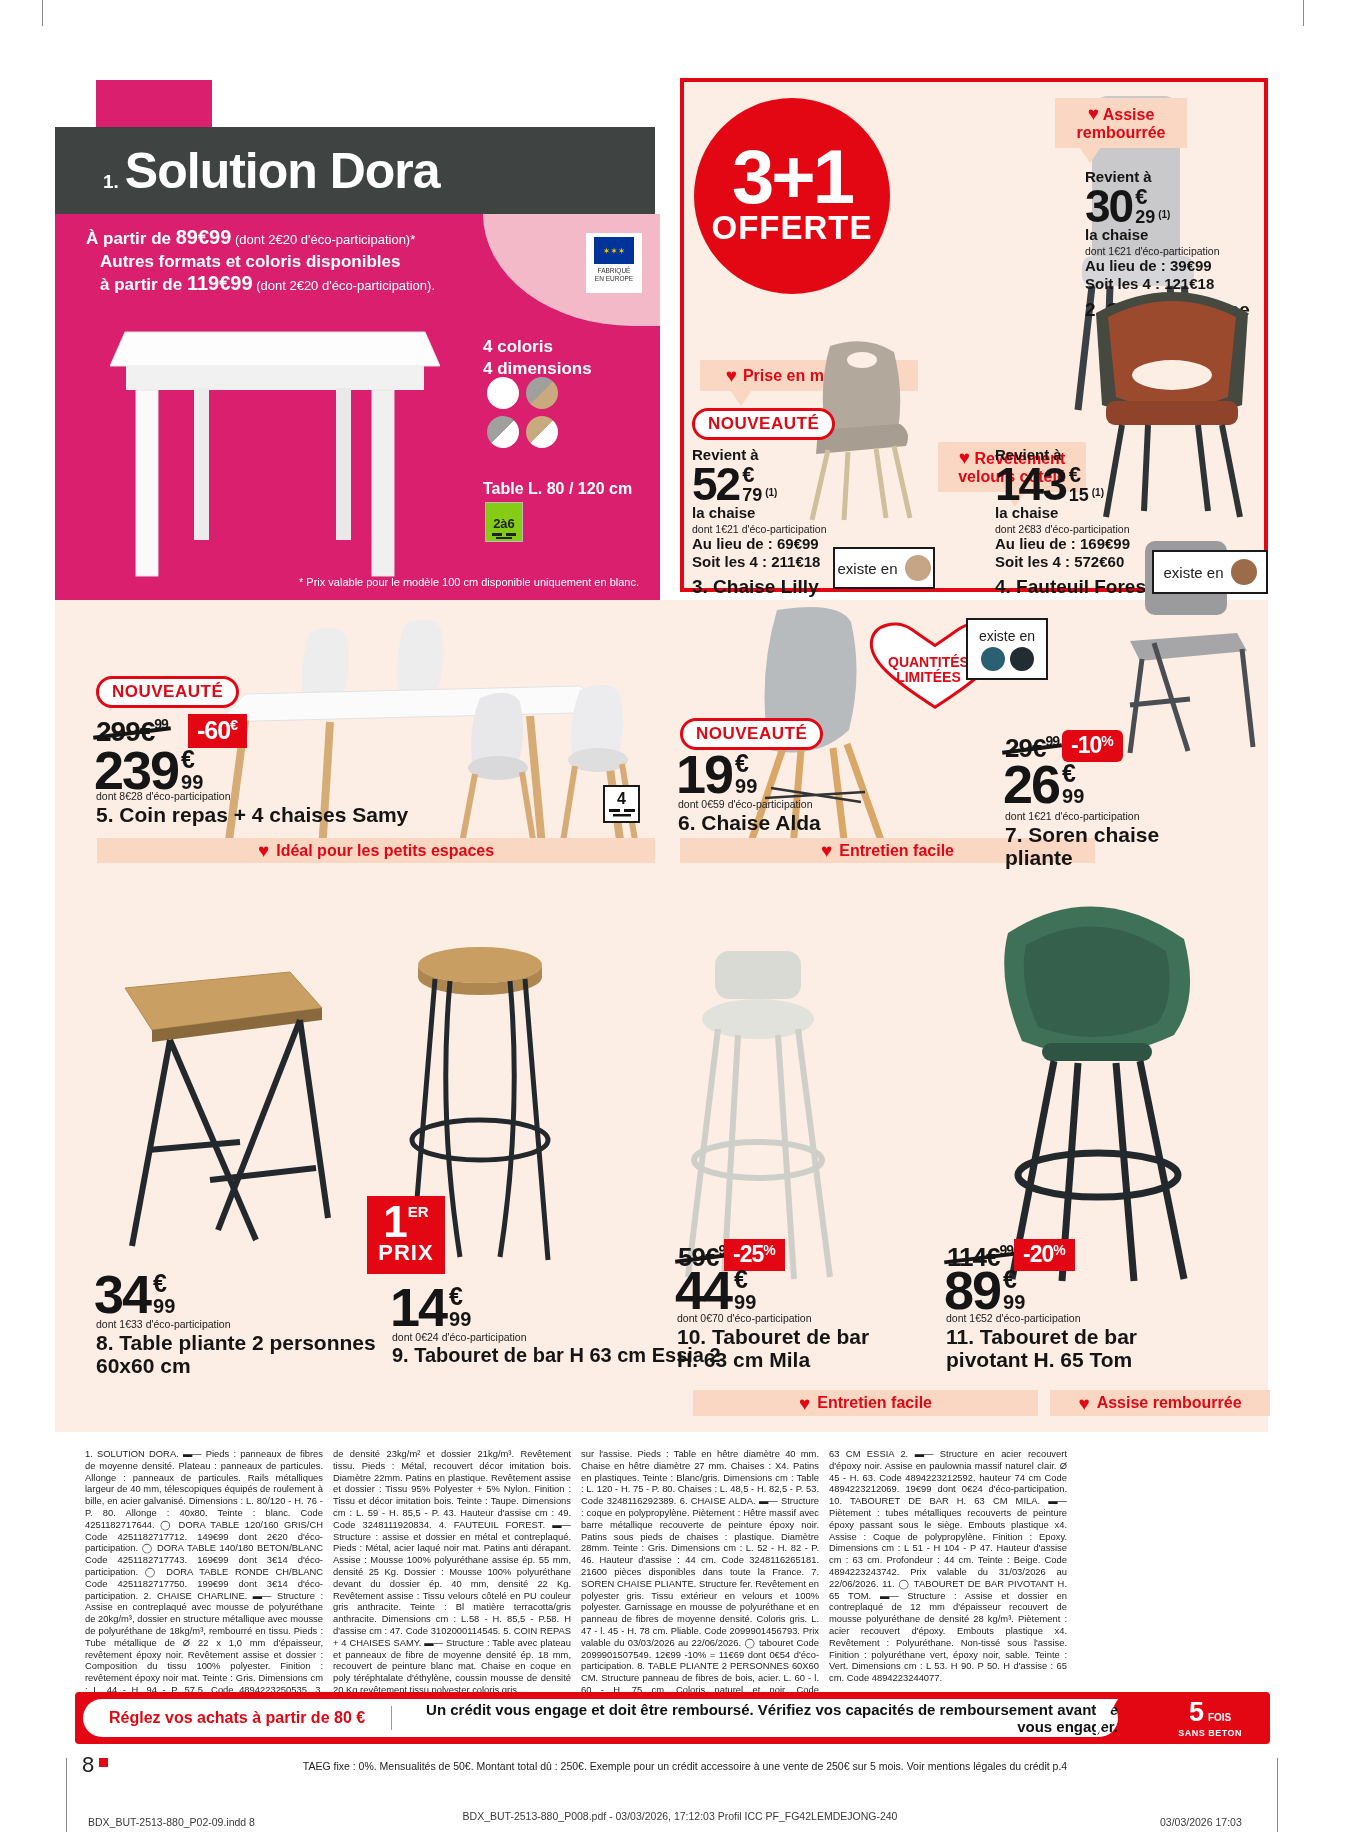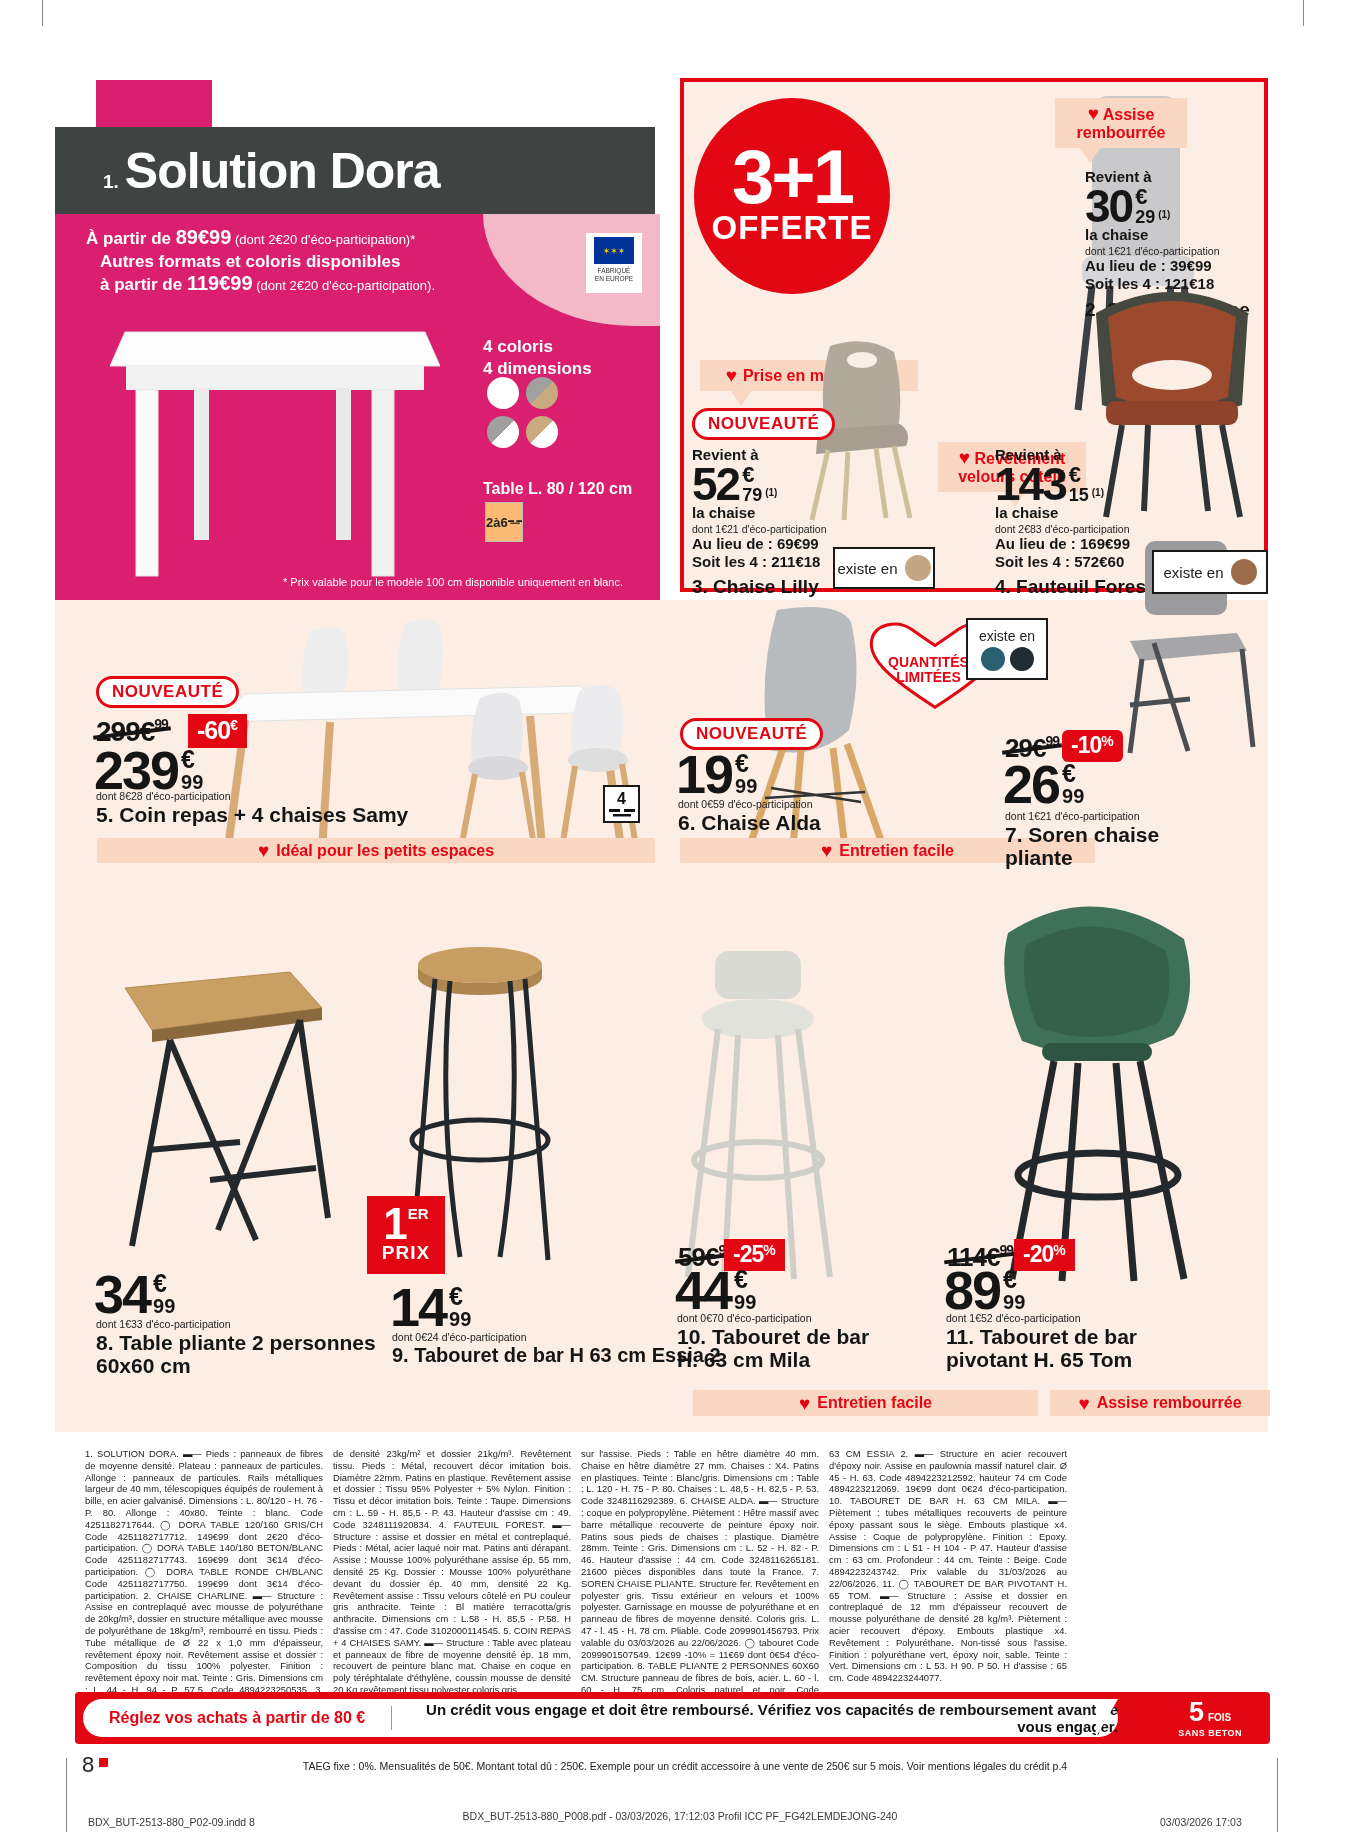--- a/index.html
+++ b/index.html
@@ -79,29 +79,29 @@
       <div>4 coloris</div>
         <div>4 dimensions</div>
     </div>
     <div class="abs" style="left:432px;top:163px;display:grid;grid-template-columns:32px 32px;gap:7px;">
       <span class="dot" style="width:32px;height:32px;background:#ffffff;"></span>
       <span class="dot" style="width:32px;height:32px;background:linear-gradient(135deg,#a0a09e 50%,#c9a97e 50%);"></span>
       <span class="dot" style="width:32px;height:32px;background:linear-gradient(135deg,#a0a09e 50%,#ffffff 50%);"></span>
       <span class="dot" style="width:32px;height:32px;background:linear-gradient(135deg,#c9a97e 50%,#ffffff 50%);"></span>
     </div>
     <div class="abs wt" style="left:428px;top:266px;font-size:16px;font-weight:bold;">Table L. 80 / 120 cm</div>
-    <div class="abs" style="left:430px;top:288px;width:36px;height:38px;background:#fdba74;border:1px solid #bbb;display:flex;flex-direction:row;align-items:center;justify-content:space-between;">
+    <div class="abs" style="left:430px;top:288px;width:36px;height:38px;background:#84cc16;border:1px solid #bbb;display:flex;flex-direction:column;align-items:center;justify-content:flex-end;">
       <span style="font-size:13px;font-weight:bold;color:#222;">2à6</span>
       <svg width="24" height="10" viewBox="0 0 24 10">
           <rect x="0" y="2" width="10" height="3" fill="#222"></rect>
           <rect x="14" y="2" width="10" height="3" fill="#222"></rect>
           <rect x="4" y="6" width="16" height="2" fill="#222"></rect>
         </svg>
     </div>
-    <div class="abs wt" style="left:228px;top:362px;font-size:11px;">* Prix valable pour le modèle 100 cm disponible uniquement en blanc.</div>
+    <div class="abs wt" style="left:244px;top:362px;font-size:11px;">* Prix valable pour le modèle 100 cm disponible uniquement en blanc.</div>
   </div>
 
   <div class="abs" style="left:680px;top:78px;width:588px;height:514px;border:4px solid #e30613;background:#fceee5;box-sizing:border-box;"></div>
   <div class="abs" style="left:694px;top:98px;width:196px;height:196px;border-radius:50%;background:#e30613;display:flex;flex-direction:column;align-items:center;justify-content:center;color:#fff;">
     <div style="font-size:76px;font-weight:900;line-height:.85;letter-spacing:-3px;">3+1</div>
     <div style="font-size:33px;font-weight:900;letter-spacing:1px;">OFFERTE</div>
   </div>
 
   <svg class="abs" style="left:1032px;top:88px;" width="200" height="330" viewBox="0 0 200 330">
     <rect x="60" y="8" rx="16" width="88" height="172" fill="#c9c9cb"></rect>
@@ -395,21 +395,21 @@
   <div class="abs pname" style="left:96px;top:1332px;font-size:21px;">
     <div>8. Table pliante 2 personnes</div>
       <div>60x60 cm</div>
   </div>
 
   <div class="abs" style="left:367px;top:1196px;width:78px;height:78px;background:#e30613;color:#fff;display:flex;flex-direction:column;align-items:center;justify-content:center;">
     <div style="display:flex;align-items:flex-start;line-height:.8;">
       <span style="font-size:44px;font-weight:900;">1</span>
       <span style="font-size:15px;font-weight:900;margin-top:2px;">ER</span>
     </div>
-    <span style="font-size:19px;font-weight:900;letter-spacing:1px;">PRIX</span>
+    <span style="font-size:22px;font-weight:900;letter-spacing:1px;">PRIX</span>
   </div>
   <div class="abs price" style="left:390px;top:1285px;">
     <span class="int">14</span>
     <span class="stk">
         <span class="eur">€</span>
         <span class="cts">99</span>
       </span>
   </div>
   <div class="abs eco" style="left:392px;top:1331px;">dont 0€24 d'éco-participation</div>
   <div class="abs pname" style="left:392px;top:1345px;font-size:20px;">9. Tabouret de bar H 63 cm Essia 2</div>

